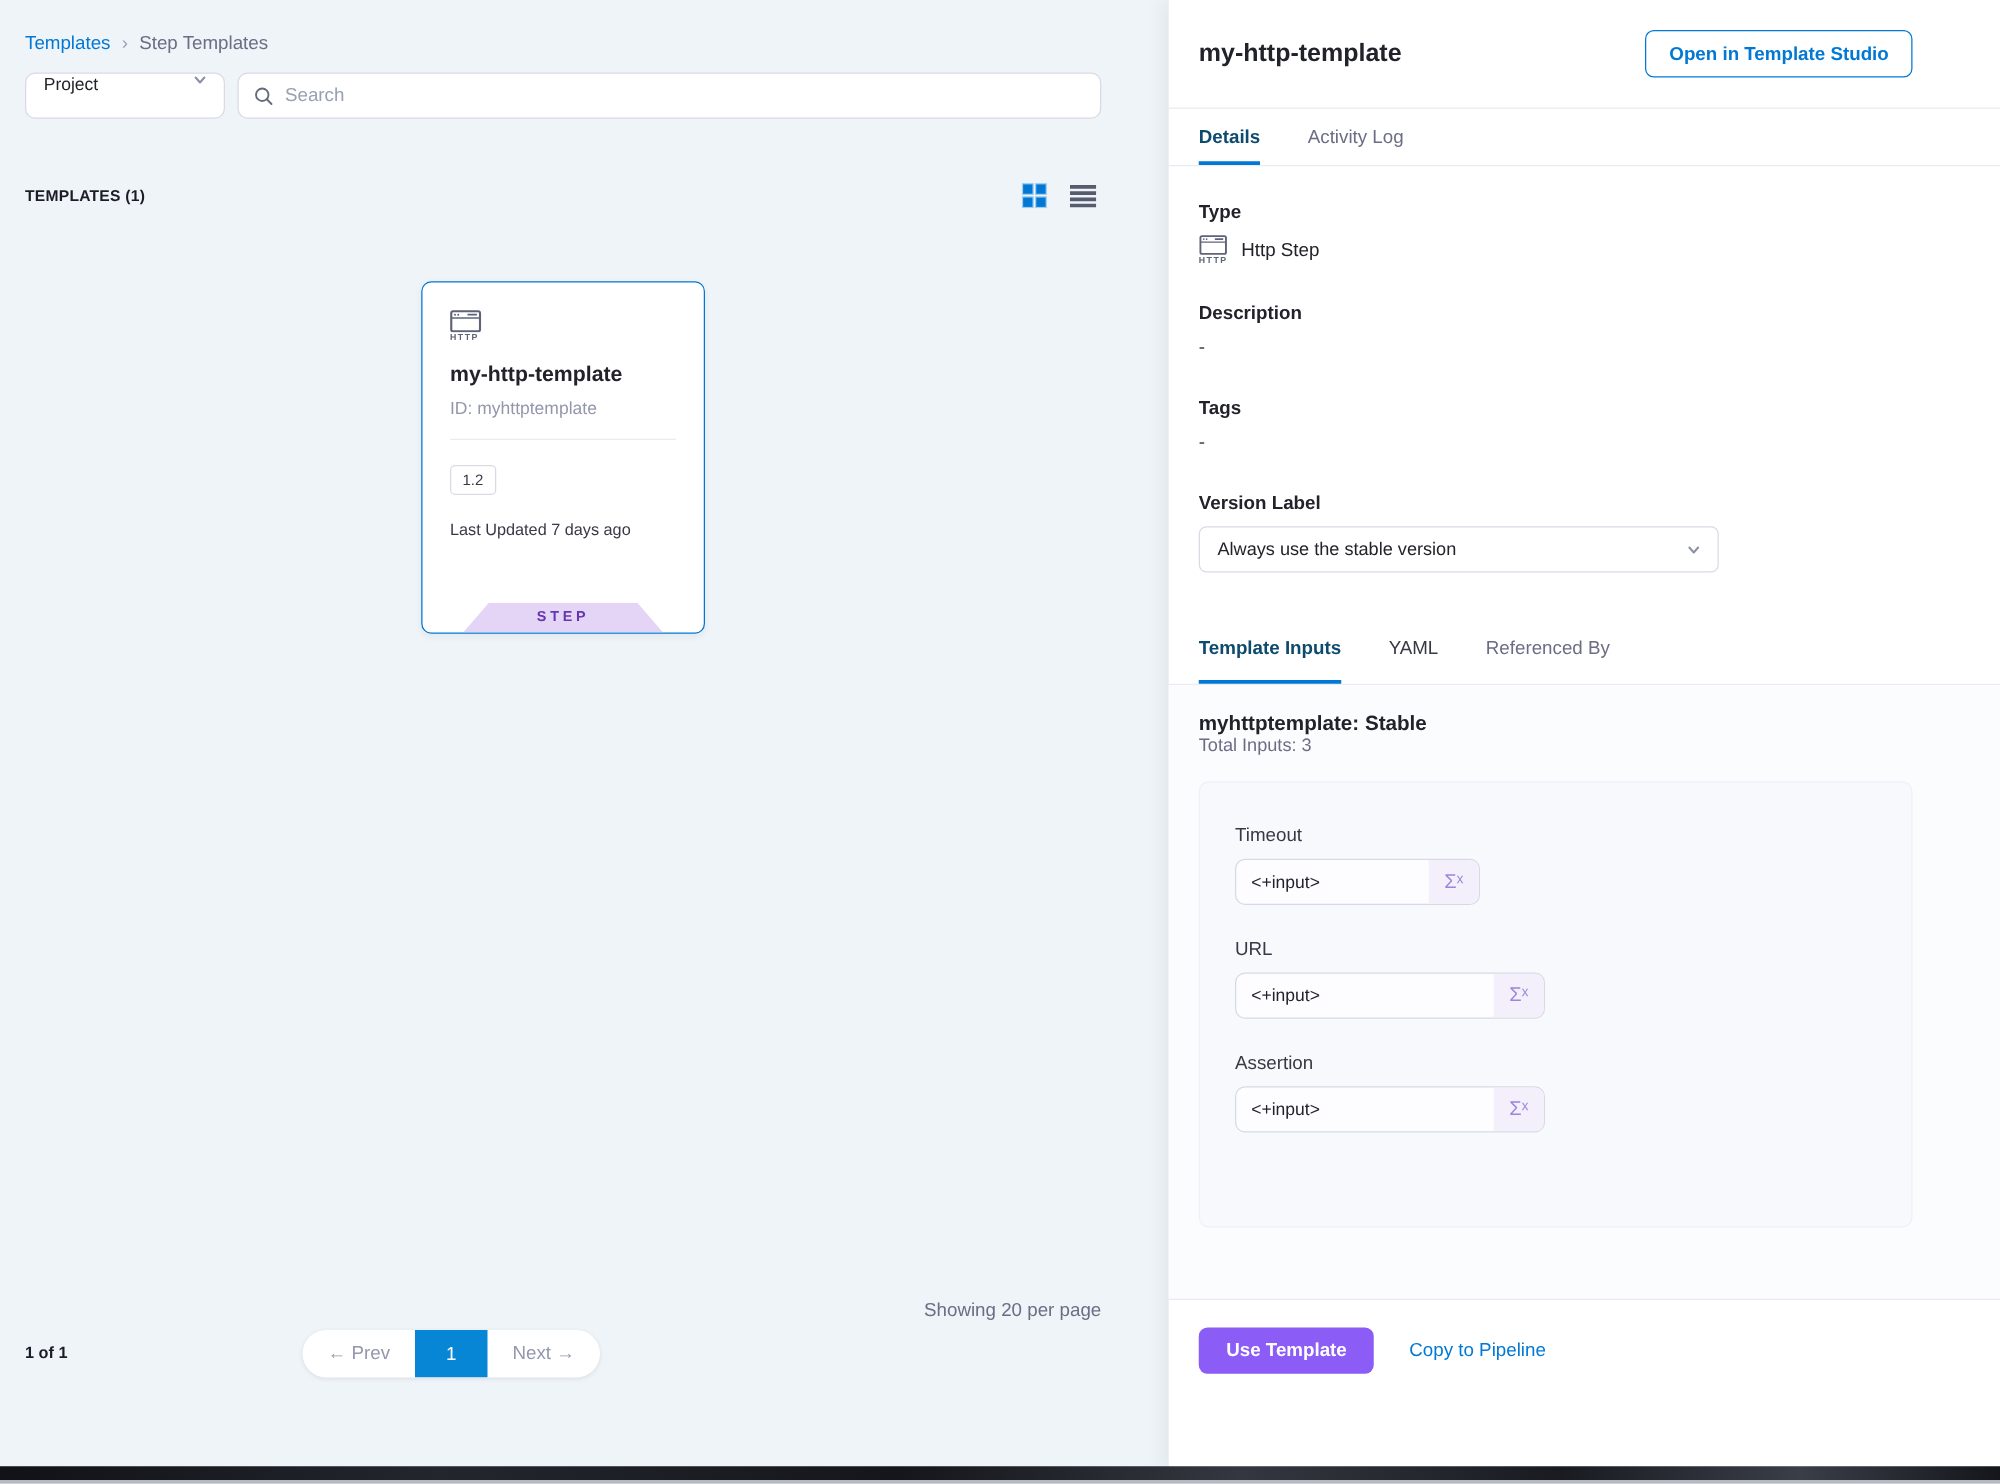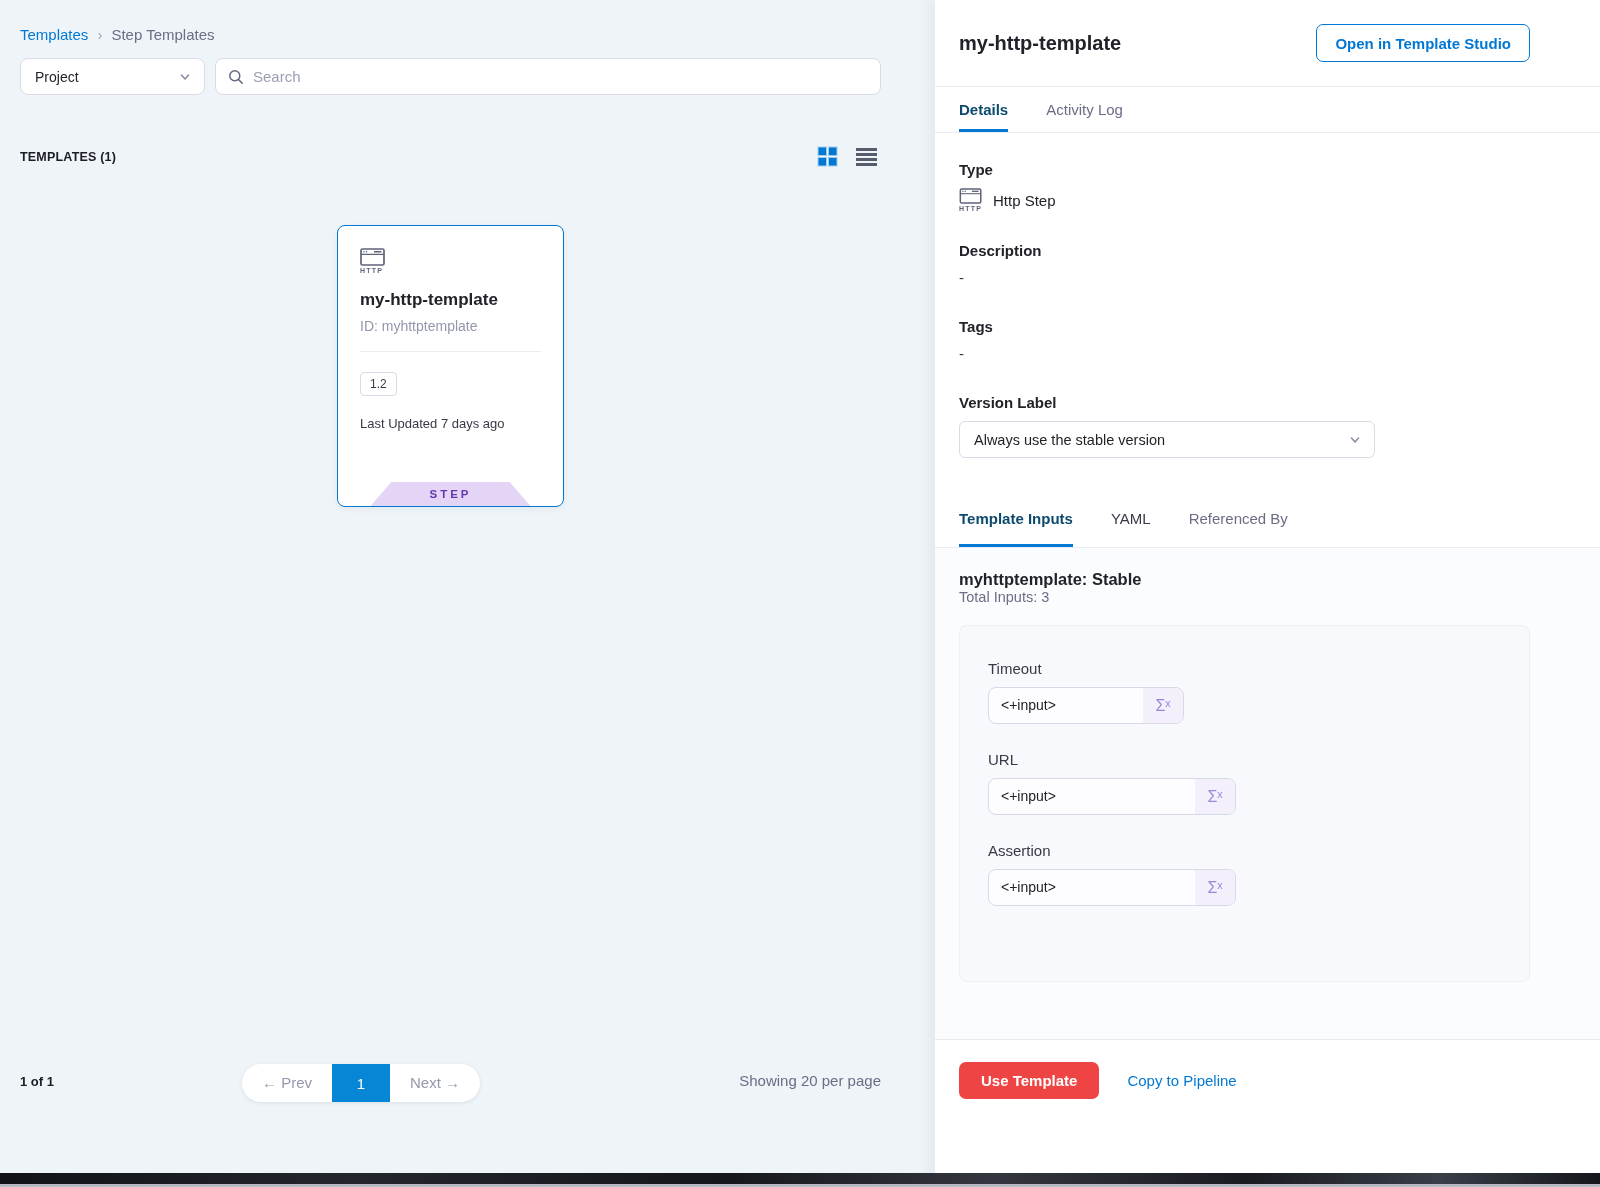--- a/index.html
+++ b/index.html
@@ -12,22 +12,22 @@
 
   
   .left-panel { position:absolute; left:0; top:0; width:935px; height:1176px; background:#eff4f8; }
   .breadcrumb { position:absolute; left:20px; top:26px; font-size:15px; display:flex; gap:9px; align-items:center; }
   .breadcrumb .link { color:#0278d5; cursor:pointer; }
   .breadcrumb .sep { color:#9aa3b5; font-size:15px; }
   .breadcrumb .current { color:#6b6d85; }
 
   .filters { position:absolute; left:20px; top:58px; display:flex; gap:10px; width:861px; }
   .scope-select {
-    width:185px; height:37px; background:#fff; border:1px solid #d9dae5; border-radius:8px;
-    display:flex; align-items:center; justify-content:space-between; padding:0 14px; font-size:14px; cursor:pointer;
+    width:160px; height:37px; background:#fff; border:1px solid #d9dae5; border-radius:8px;
+    display:flex; justify-content:space-between; padding:0 14px; font-size:14px; cursor:pointer;
   }
   .chev { width:10px; height:10px; flex:none; }
   .search-box {
     flex:1; height:37px; background:#fff; border:1px solid #d9dae5; border-radius:8px;
     display:flex; align-items:center; padding:0 12px; gap:9px;
   }
   .search-box input {
     border:none; outline:none; flex:1; font-size:15px; font-family:inherit; color:#22222a; background:transparent;
   }
   .search-box input::placeholder { color:#9aa0b4; }
@@ -64,21 +64,21 @@
   .page-info { position:absolute; left:20px; top:1074px; font-size:13px; font-weight:700; color:#1c1c28; }
   .pager {
     position:absolute; left:242px; top:1064px; height:38px; background:#fff; border-radius:19px;
     display:flex; align-items:center; overflow:hidden; box-shadow:0 1px 4px rgba(40,41,61,.10);
   }
   .pager .pg-btn { padding:0 20px; font-size:15px; color:#9398ac; line-height:38px; cursor:pointer; white-space:nowrap; }
   .pager .pg-current {
     width:58px; height:38px; background:#0886d6; color:#fff; font-size:15px;
     display:flex; align-items:center; justify-content:center; cursor:pointer;
   }
-  .per-page { position:absolute; right:54px; top:1072px; font-size:15px; color:#6b6d85; }
+  .per-page { position:absolute; right:54px; top:1040px; font-size:15px; color:#6b6d85; }
 
   
   .drawer {
     position:absolute; left:935px; top:0; width:665px; height:1176px; background:#fff;
     box-shadow:-6px 0 12px rgba(96,97,112,.08);
   }
   .drawer-header {
     height:87px; display:flex; align-items:center; justify-content:space-between;
     padding:0 70px 0 24px; border-bottom:1px solid #ebebf1;
   }
@@ -116,21 +116,21 @@
   .input-row.w-sm { width:196px; }
   .input-row.w-md { width:248px; }
   .input-text { flex:1; padding:0 12px; line-height:35px; font-size:14px; color:#22222a; cursor:text; }
   .expr-btn {
     width:40px; background:#f3f0fb; color:#9c86dd; display:flex; align-items:center; justify-content:center;
     font-size:16px; cursor:pointer;
   }
 
   .drawer-footer { border-top:1px solid #e9eaef; padding:22px 24px; display:flex; align-items:center; gap:28px; }
   .use-template-btn {
-    background:#ef4444; color:#fff; border:none; font-family:inherit; font-weight:700; font-size:15px;
+    background:#8b5cf6; color:#fff; border:none; font-family:inherit; font-weight:700; font-size:15px;
     height:37px; padding:0 22px; border-radius:7px; cursor:pointer;
   }
   .copy-link { color:#0278d5; font-weight:400; font-size:15px; cursor:pointer; }
 
   
   .bottom-strip {
     position:absolute; left:0; bottom:0; width:1600px; height:14px; z-index:5;
     background:linear-gradient(90deg,#101217 0%,#23262d 22%,#14161b 45%,#34373f 62%,#191b21 78%,#3a3e47 90%,#14161b 100%);
     border-bottom:3px solid #b5b9c0;
   }

